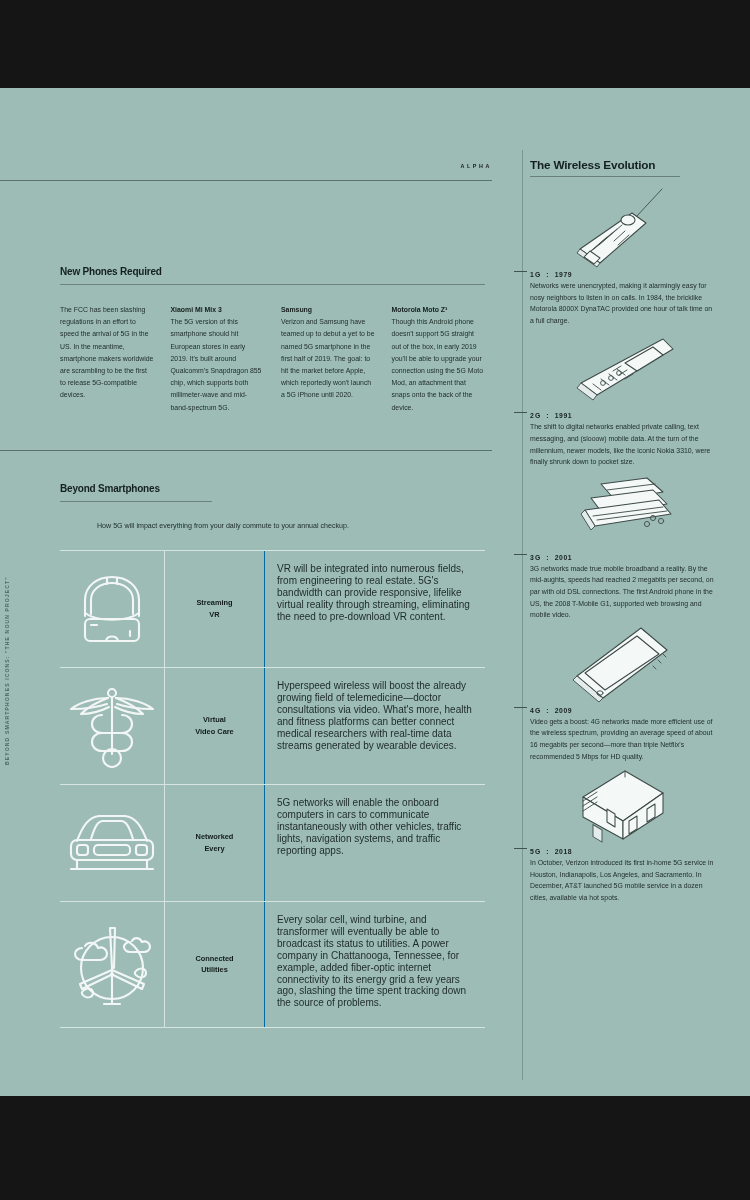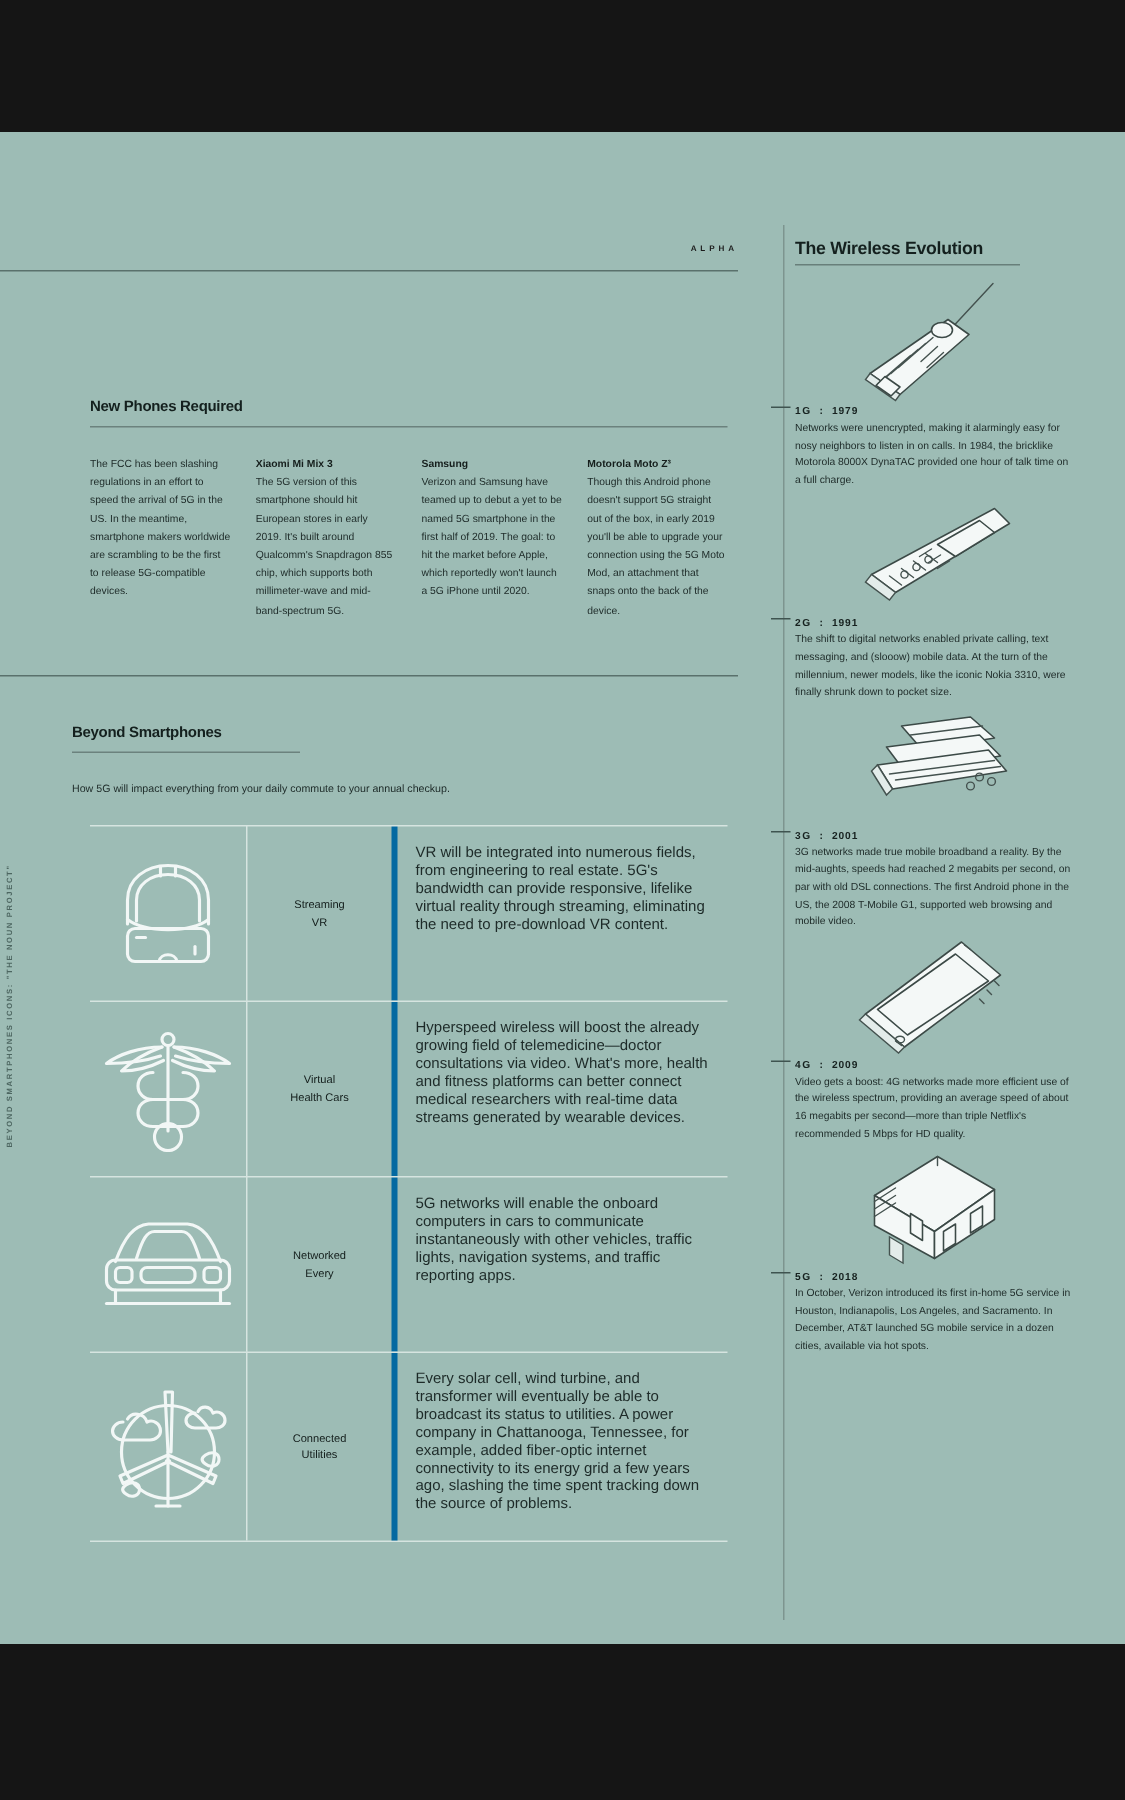--- a/index.html
+++ b/index.html
@@ -60,40 +60,40 @@
   }
   .nph-p {
     font-size: 6.9px; color: #1d2a28; line-height: 12.2px;
   }
   .nph-rule-bottom {
     position: absolute; left: 0px; top: 362px; width: 492px; height: 1px;
     background: #4a5e5a; opacity: .8;
   }
 
   
-  .bsm { position: absolute; left: 48px; top: 395px; width: 425px; }
+  .bsm { position: absolute; left: 60px; top: 395px; width: 425px; }
   .bsm .sec-rule { margin-top: 7px; width: 152px; }
   .bsm-sub {
-    margin-top: 18px; font-size: 7.1px; color: #1d2a28; line-height: 12px;
+    margin-top: 18px; font-size: 7.1px; color: #1d2a28; line-height: 12px; margin-left: 37px;
   }
 
   .bsm-table { position: absolute; left: 60px; top: 462px; width: 425px; }
   .brow { display: flex; position: relative; }
   .brow-line {
     position: absolute; left: 0; top: 0; width: 425px; height: 0;
     border-top: 1px solid #d6e4e0;
   }
   .bcell-icon {
     width: 105px; display: flex; align-items: center; justify-content: center;
     border-right: 1px solid #d6e4e0;
   }
   .bcell-label {
     width: 100px; display: flex; align-items: center; justify-content: center;
-    border-right: 4px solid #0369a1;
-    font-size: 7.4px; font-weight: 400; color: #121c1a; text-align: center;
+    border-right: 1px solid #0369a1;
+    font-size: 7.4px; font-weight: 700; color: #121c1a; text-align: center;
     line-height: 11.5px;
   }
   .bcell-text {
     flex: 1; padding: 13px 6px 13px 12px;
     font-size: 10px; color: #1d2a28; line-height: 11.9px;
   }
   .brow.r1 { height: 117px; }
   .brow.r2 { height: 117px; }
   .brow.r3 { height: 117px; }
   .brow.r4 { height: 126px; }
@@ -228,21 +228,21 @@
             <path d="M47 14 C58 18 68 24 74 30 C64 30 54 27 46 23"></path>
             <path d="M33 31 C27 31 23 35 23 40 C23 45 27 49 33 49 L53 49 C59 49 63 53 63 58 C63 63 59 67 53 67"></path>
             <path d="M53 31 C59 31 63 35 63 40 C63 45 59 49 53 49"></path>
             <path d="M33 49 C27 49 23 53 23 58 C23 63 27 67 33 67 L53 67"></path>
             <ellipse cx="43" cy="74" rx="9" ry="9"></ellipse>
           </svg>
         </div>
         <div class="bcell-label">
           <span>
             <span>Virtual</span><br>
-            <span>Health Cars</span>
+            <span>Video Care</span>
           </span>
         </div>
         <div class="bcell-text">Hyperspeed wireless will boost the already growing field of telemedicine—doctor consultations via video. What's more, health and fitness platforms can better connect medical researchers with real-time data streams generated by wearable devices.</div>
       </div>
 
       <div class="brow r3">
         <div class="brow-line"></div>
         <div class="bcell-icon">
           <svg class="ico" width="90" height="64" viewBox="0 0 90 64">
             <path d="M10 30 C16 14 22 6 32 5 L58 5 C68 6 74 14 80 30"></path>

